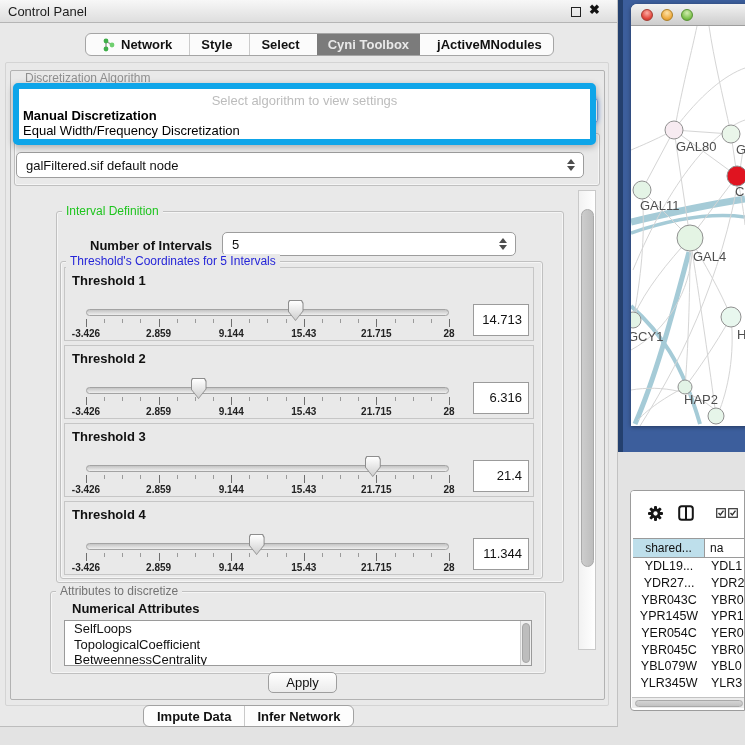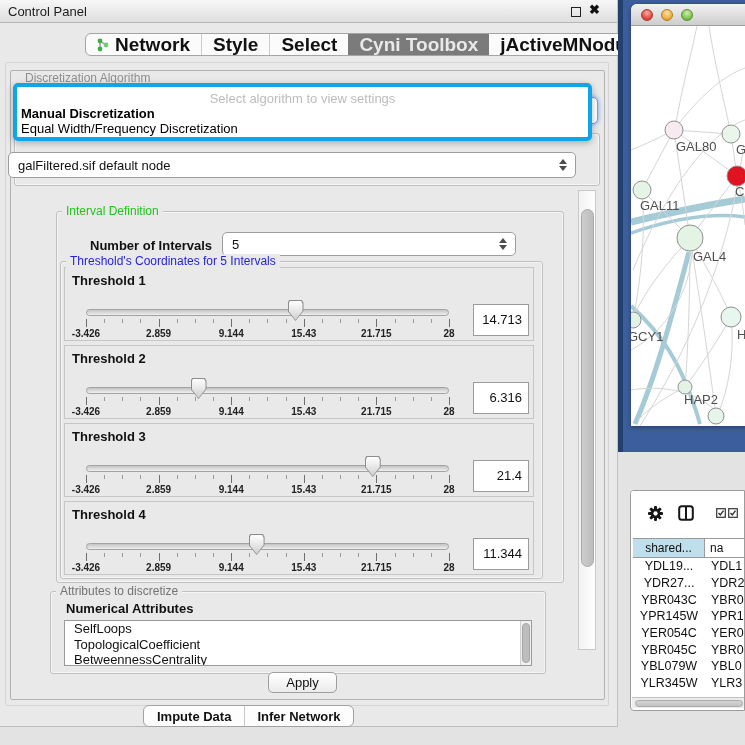--- a/index.html
+++ b/index.html
@@ -8,40 +8,40 @@
 
   
   #left-window{position:absolute;left:0;top:0;width:617px;height:726px;background:#e9e9e9;border-right:1px solid #c2c2c2;border-bottom:1px solid #bdbdbd;}
   #titlebar{position:absolute;left:0;top:0;width:100%;height:22px;background:linear-gradient(#f7f7f7,#dedede);border-bottom:1px solid #b5b5b5;}
   #titlebar .title{position:absolute;left:8px;top:4px;font-size:13px;color:#1c1c1c;}
   .float-icon{position:absolute;left:571px;top:7px;width:8px;height:8px;border:1.5px solid #222;background:transparent;}
   .close-icon{position:absolute;left:589px;top:2px;font-size:13px;font-weight:bold;color:#111;cursor:default;}
 
   
   #top-tabs{position:absolute;left:85px;top:33px;height:21px;display:flex;border:1px solid #a5a5a5;border-radius:6px;background:#fbfbfb;overflow:hidden;}
-  .ttab{display:flex;align-items:center;padding:0 11px;font-size:19px;font-weight:bold;color:#111;white-space:nowrap;}
+  .ttab{display:flex;align-items:center;padding:0 11px;font-size:13px;font-weight:bold;color:#111;white-space:nowrap;margin-left:6px;}
   .ttab.sep{border-left:1px solid #cccccc;}
   .ttab.selected{background:#7b7b7b;color:#e9e9e9;border-left:none;}
   .ttab .net-glyph{margin-right:6px;margin-top:1px;}
 
   
   #outer-frame{position:absolute;left:5px;top:62px;width:602px;height:642px;border:1px solid #d4d4d4;border-radius:2px;}
   #content-panel{position:absolute;left:10px;top:70px;width:593px;height:628px;border:1px solid #b2b2b2;background:#e9e9e9;border-radius:2px;}
 
   .legend{position:absolute;font-size:12px;background:#e9e9e9;padding:0 4px;white-space:nowrap;z-index:2;}
   .groupbox{position:absolute;border:1px solid #c0c0c0;border-radius:3px;box-shadow:inset 0 0 0 1px rgba(255,255,255,.55);}
 
   
   .combo{position:absolute;background:#fff;border:1px solid #9d9d9d;border-radius:5px;font-size:13px;color:#111;display:flex;align-items:center;padding-left:9px;box-sizing:border-box;}
   .combo .spinner{position:absolute;right:8px;top:50%;transform:translateY(-50%);display:flex;flex-direction:column;gap:2px;}
   .combo .up{width:0;height:0;border-left:4px solid transparent;border-right:4px solid transparent;border-bottom:5px solid #4d4d4d;}
   .combo .down{width:0;height:0;border-left:4px solid transparent;border-right:4px solid transparent;border-top:5px solid #4d4d4d;}
 
   
-  #algo-popup{position:absolute;left:13px;top:83px;width:571px;height:50px;background:#fff;border:4px solid #0ea5e9;border-radius:5px;box-shadow:0 2px 7px rgba(0,0,0,.28);z-index:30;}
+  #algo-popup{position:absolute;left:13px;top:83px;width:571px;height:50px;background:#fff;border:6px solid #0ea5e9;border-radius:5px;box-shadow:0 2px 7px rgba(0,0,0,.28);z-index:30;}
   #algo-popup .hint{position:absolute;left:0;right:0;top:4px;text-align:center;font-size:13px;color:#bcbcbc;}
   #algo-popup .item1{position:absolute;left:4px;top:19px;font-size:13px;font-weight:bold;color:#000;}
   #algo-popup .item2{position:absolute;left:4px;top:34px;font-size:13px;color:#000;}
   #ghost-title{position:absolute;left:25px;top:71px;font-size:12px;color:#8f8f8f;z-index:1;}
   #ghost-combo{position:absolute;left:488px;top:97px;width:108px;height:25px;background:#fff;border:1px solid #7d9fd6;border-radius:5px;box-shadow:0 0 5px #6f9ee8;z-index:4;}
 
   
   .vsb-track{position:absolute;background:linear-gradient(90deg,#f2f2f2,#ffffff);border:1px solid #c9c9c9;box-sizing:border-box;}
   .vsb-thumb{position:absolute;background:linear-gradient(90deg,#cdcdcd,#bdbdbd);border:1px solid #a9a9a9;border-radius:7px;box-sizing:border-box;}
 
@@ -143,21 +143,21 @@
     <div id="ghost-combo"></div>
 
     <div id="algo-popup">
       <div class="hint">Select algorithm to view settings</div>
       <div class="item1">Manual Discretization</div>
       <div class="item2">Equal Width/Frequency Discretization</div>
     </div>
 
     <div class="groupbox" style="left:14px;top:133px;width:584px;height:51px;"></div>
     <span class="legend" style="left:20px;top:127px;color:#333;">Table Data</span>
-    <div class="combo" style="left:8px;top:152px;width:568px;height:26px;">
+    <div class="combo" style="left:16px;top:152px;width:568px;height:26px;">
       <span>galFiltered.sif default node</span>
       <span class="spinner">
           <span class="up"></span>
           <span class="down"></span>
         </span>
     </div>
 
     <div class="vsb-track" style="left:578px;top:190px;width:18px;height:460px;">
       <div class="vsb-thumb" style="left:2px;top:18px;width:13px;height:358px;"></div>
     </div>
@@ -230,21 +230,21 @@
           <span class="tick-label" style="left: 238.8px;">15.43</span>
           <span class="tick-label" style="left: 311.4px;">21.715</span>
           <span class="tick-label" style="left: 384px;">28</span>
           <div class="thr-thumb" style="left: 183.607px;"></div>
           <div class="thr-value">11.344</div>
         </div>
       </div>
 
     <div class="groupbox" style="left:50px;top:591px;width:494px;height:81px;"></div>
     <span class="legend" style="left:56px;top:584px;color:#737373;">Attributes to discretize</span>
-    <span class="legend" style="left:62px;top:601px;font-size:13px;font-weight:bold;color:#111;background:transparent;">Numerical Attributes</span>
+    <span class="legend" style="left:68px;top:601px;font-size:13px;font-weight:bold;color:#111;background:transparent;">Numerical Attributes</span>
 
     <div id="attr-list">
       <div class="li">SelfLoops</div>
       <div class="li">TopologicalCoefficient</div>
       <div class="li">BetweennessCentrality</div>
     </div>
     <div id="attr-vsb">
         <div class="thumb"></div>
       </div>
 

